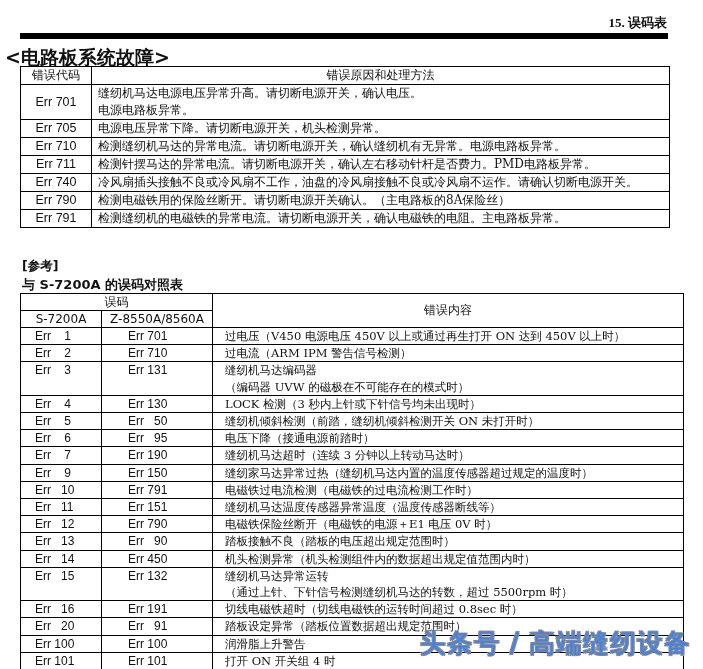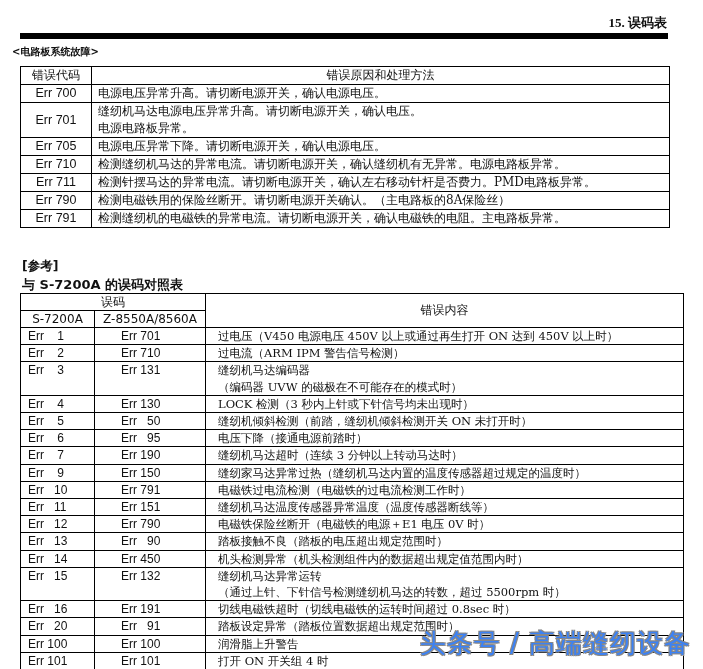--- a/index.html
+++ b/index.html
@@ -1,35 +1,35 @@
 <!DOCTYPE html>
 <html><head>
 <meta charset="utf-8">
 <style>
   html, body { margin:0; padding:0; background:#ffffff; }
   body { width:703px; height:669px; position:relative; overflow:hidden;
          font-family:"DejaVu Serif","Liberation Serif",serif; color:#111; }
   .page-title { position:absolute; right:36px; top:14px; font-family:Liberation Serif, serif;
                 font-weight:bold; font-size:13px; letter-spacing:0px; }
   .header-rule { position:absolute; left:20px; top:33px; width:648px; height:6px; background:#000; }
-  .section-title { position:absolute; left:12px; top:45px; font-family:"DejaVu Sans","Liberation Sans",sans-serif;
-                   font-weight:bold; font-size:10px;text-align:right; }
+  .section-title { position:absolute; left:5px; top:45px; font-family:"DejaVu Sans","Liberation Sans",sans-serif;
+                   font-weight:bold; font-size:19px;text-align:right; }
   table { border-collapse:collapse; position:absolute; }
   td, th { border:1px solid #000; padding:0 6px; font-weight:normal; font-size:12px; line-height:17px; vertical-align:middle; }
   .code { font-family:"Liberation Sans","DejaVu Sans",sans-serif; font-size:12.5px; text-align:center; white-space:nowrap; }
   .hdr { font-family:"DejaVu Sans","Liberation Sans",sans-serif; font-size:12px; text-align:center; }
   #t1 { left:20px; top:66px; width:650px; }
   #t1 .c1 { width:58px;margin-left:7px; }
   #t1 td.desc { font-size:12px; }
   .ref-label { position:absolute; left:22px; top:258px; font-family:"DejaVu Sans","Liberation Sans",sans-serif; font-weight:bold; font-size:12.5px; }
   .ref-title { position:absolute; left:22px; top:276px; font-family:"DejaVu Sans","Liberation Sans",sans-serif; font-weight:bold; font-size:13px; }
   #t2 { left:20px; top:293px; width:664px; }
   #t2 td { font-size:11.5px; line-height:16.2px; }
   #t2 .code2 { font-family:"Liberation Sans","DejaVu Sans",sans-serif; font-size:12px; white-space:pre; vertical-align:top; text-align:left; }
-  #t2 .c1 { width:60px; padding-left:7px; }
+  #t2 .c1 { width:60px; padding-left:14px; }
   #t2 .c2 { width:78px; padding-left:26px; }
   #t2 .hc1 { text-align:center; padding:0; }
   #t2 .desc2 { vertical-align:top; padding-left:12px; }
   .sub { display:block; }
   .watermark { position:absolute; right:12px; bottom:8px; font-family:"DejaVu Sans","Liberation Sans",sans-serif;
                font-size:26px; color:#3b82f6; letter-spacing:1px;
                text-shadow:-1px -1px 0 #888, 1px -1px 0 #888, -1px 1px 0 #888, 1px 1px 0 #888; }
 </style>
 </head>
 <body>
@@ -41,48 +41,48 @@
 
 <table id="t1">
   <thead>
     <tr>
       <th class="c1 hdr">错误代码</th>
       <th class="hdr">错误原因和处理方法</th>
     </tr>
   </thead>
   <tbody id="t1-body">
       <tr>
-        <td class="code c1">Err 700</td>
-        <td class="desc">
-          <span class="sub">电源电压异常升高。请切断电源开关，确认电源电压。</span>
-        </td>
-      </tr>
-      <tr>
         <td class="code c1">Err 701</td>
         <td class="desc">
           <span class="sub">缝纫机马达电源电压异常升高。请切断电源开关，确认电压。</span>
           <span class="sub">电源电路板异常。</span>
         </td>
       </tr>
       <tr>
         <td class="code c1">Err 705</td>
         <td class="desc">
-          <span class="sub">电源电压异常下降。请切断电源开关，确认电源电压。</span>
+          <span class="sub">电源电压异常下降。请切断电源开关，机头检测异常。</span>
         </td>
       </tr>
       <tr>
         <td class="code c1">Err 710</td>
         <td class="desc">
           <span class="sub">检测缝纫机马达的异常电流。请切断电源开关，确认缝纫机有无异常。电源电路板异常。</span>
         </td>
       </tr>
       <tr>
         <td class="code c1">Err 711</td>
         <td class="desc">
           <span class="sub">检测针摆马达的异常电流。请切断电源开关，确认左右移动针杆是否费力。PMD电路板异常。</span>
+        </td>
+      </tr>
+      <tr>
+        <td class="code c1">Err 740</td>
+        <td class="desc">
+          <span class="sub">冷风扇插头接触不良或冷风扇不工作，油盘的冷风扇接触不良或冷风扇不运作。请确认切断电源开关。</span>
         </td>
       </tr>
       <tr>
         <td class="code c1">Err 790</td>
         <td class="desc">
           <span class="sub">检测电磁铁用的保险丝断开。请切断电源开关确认。（主电路板的8A保险丝）</span>
         </td>
       </tr>
       <tr>
         <td class="code c1">Err 791</td>

